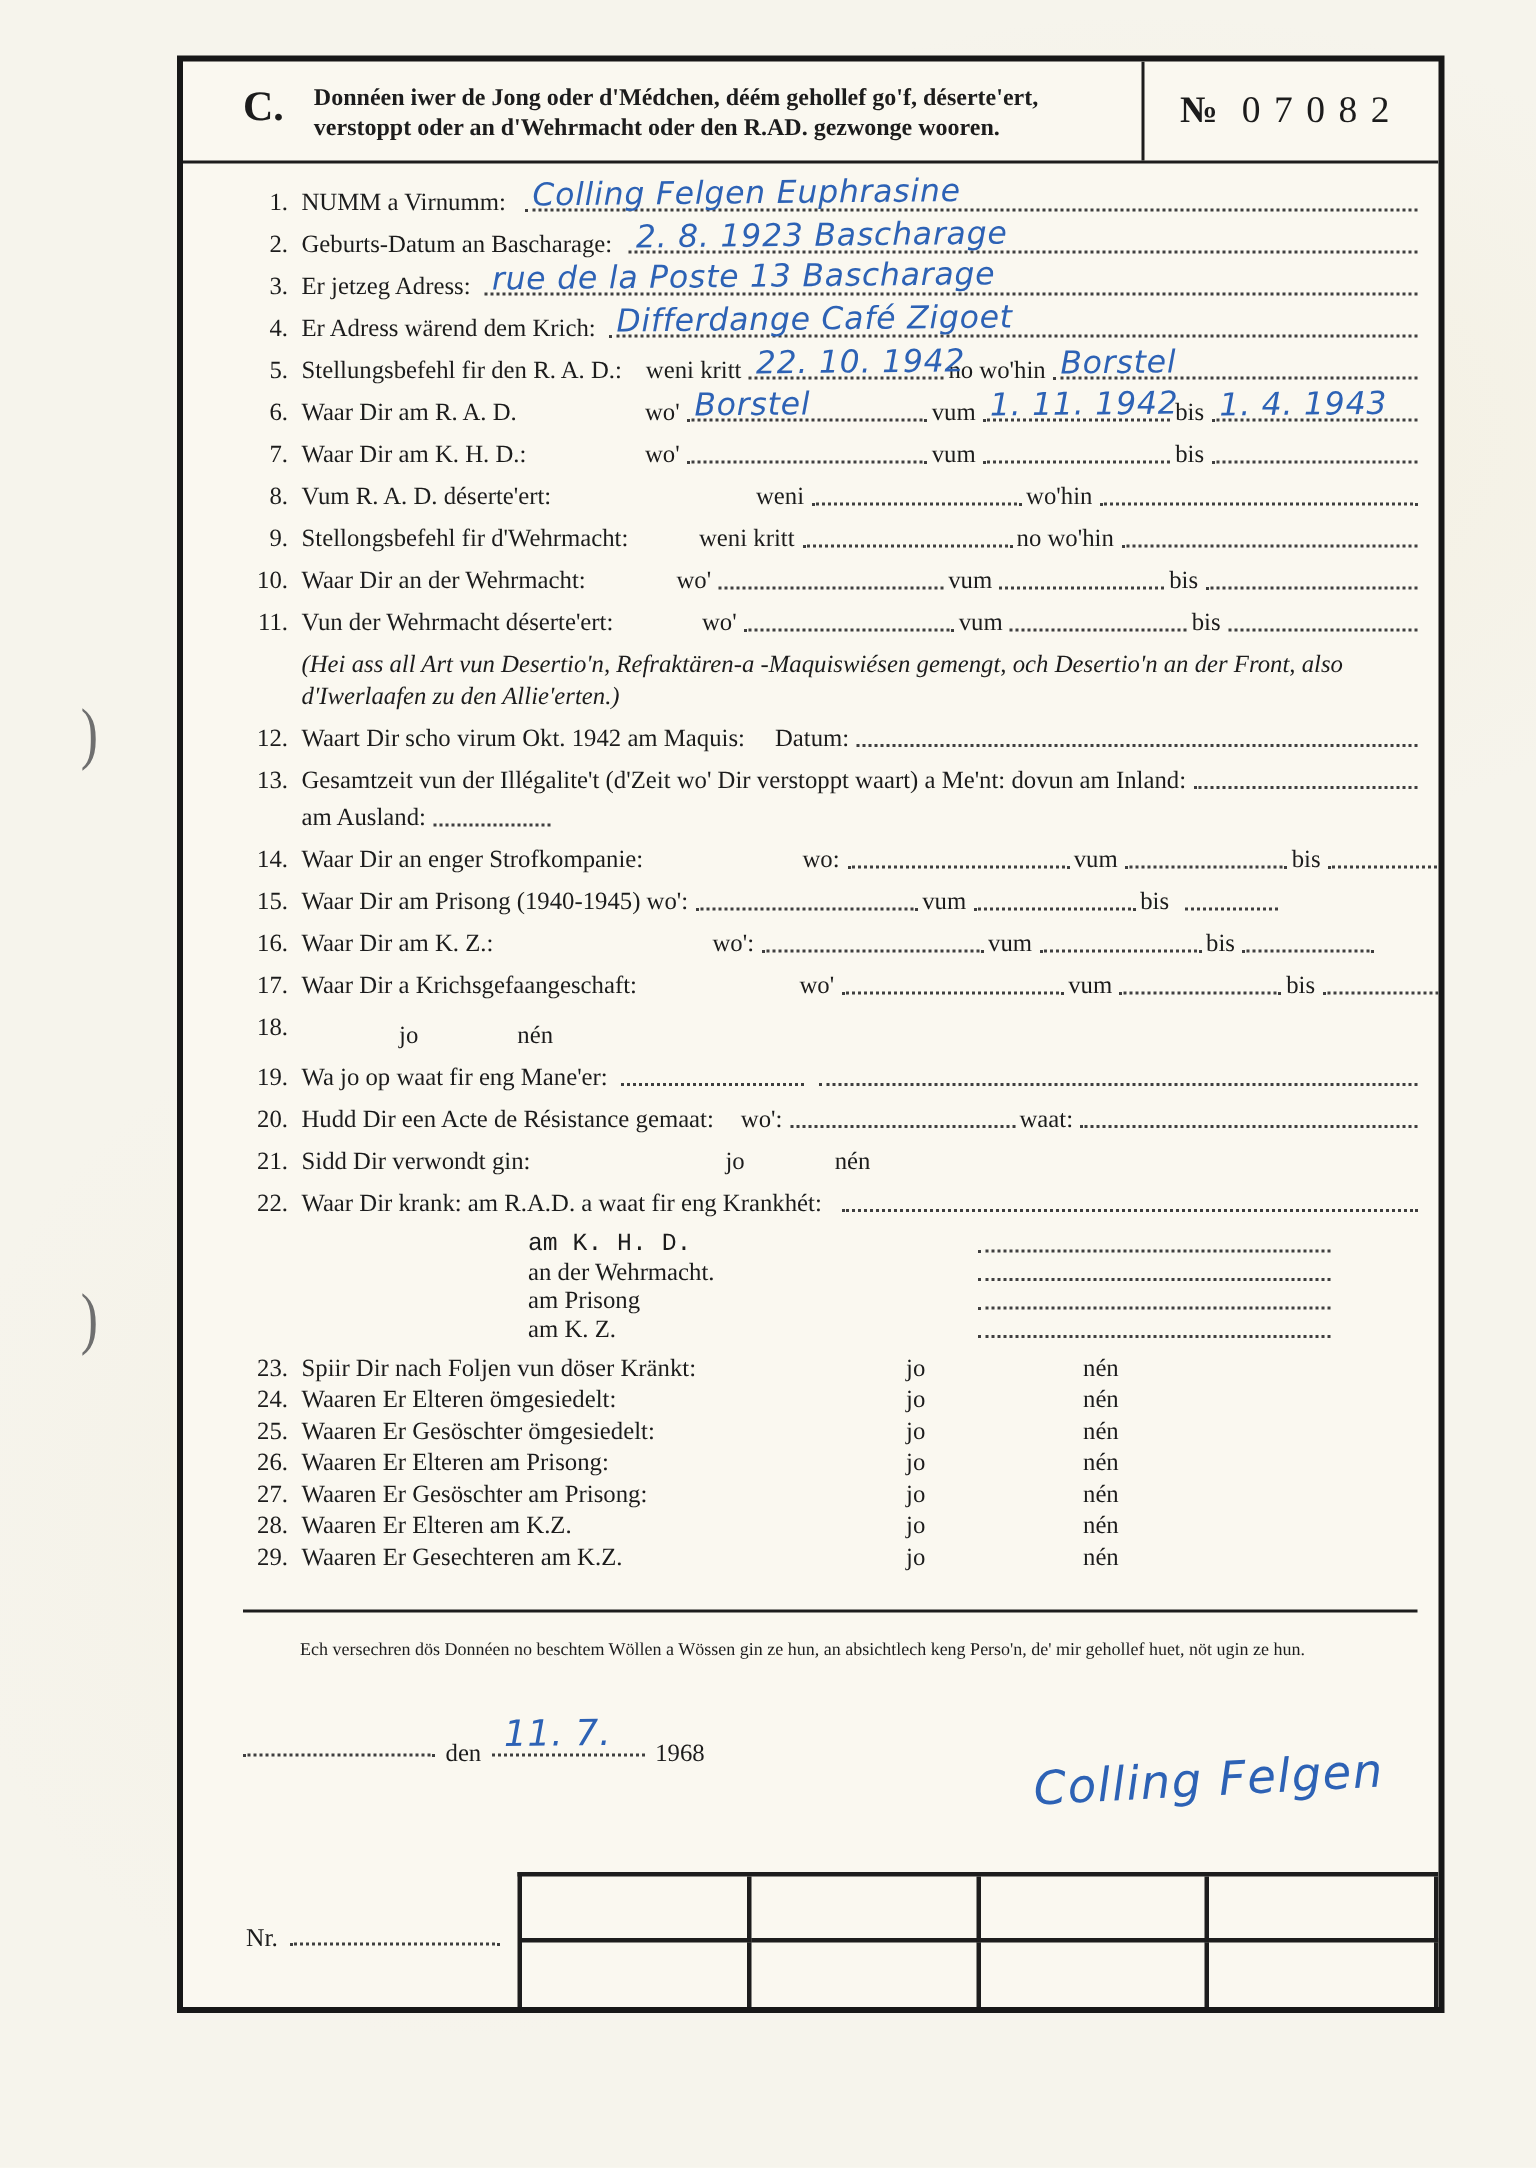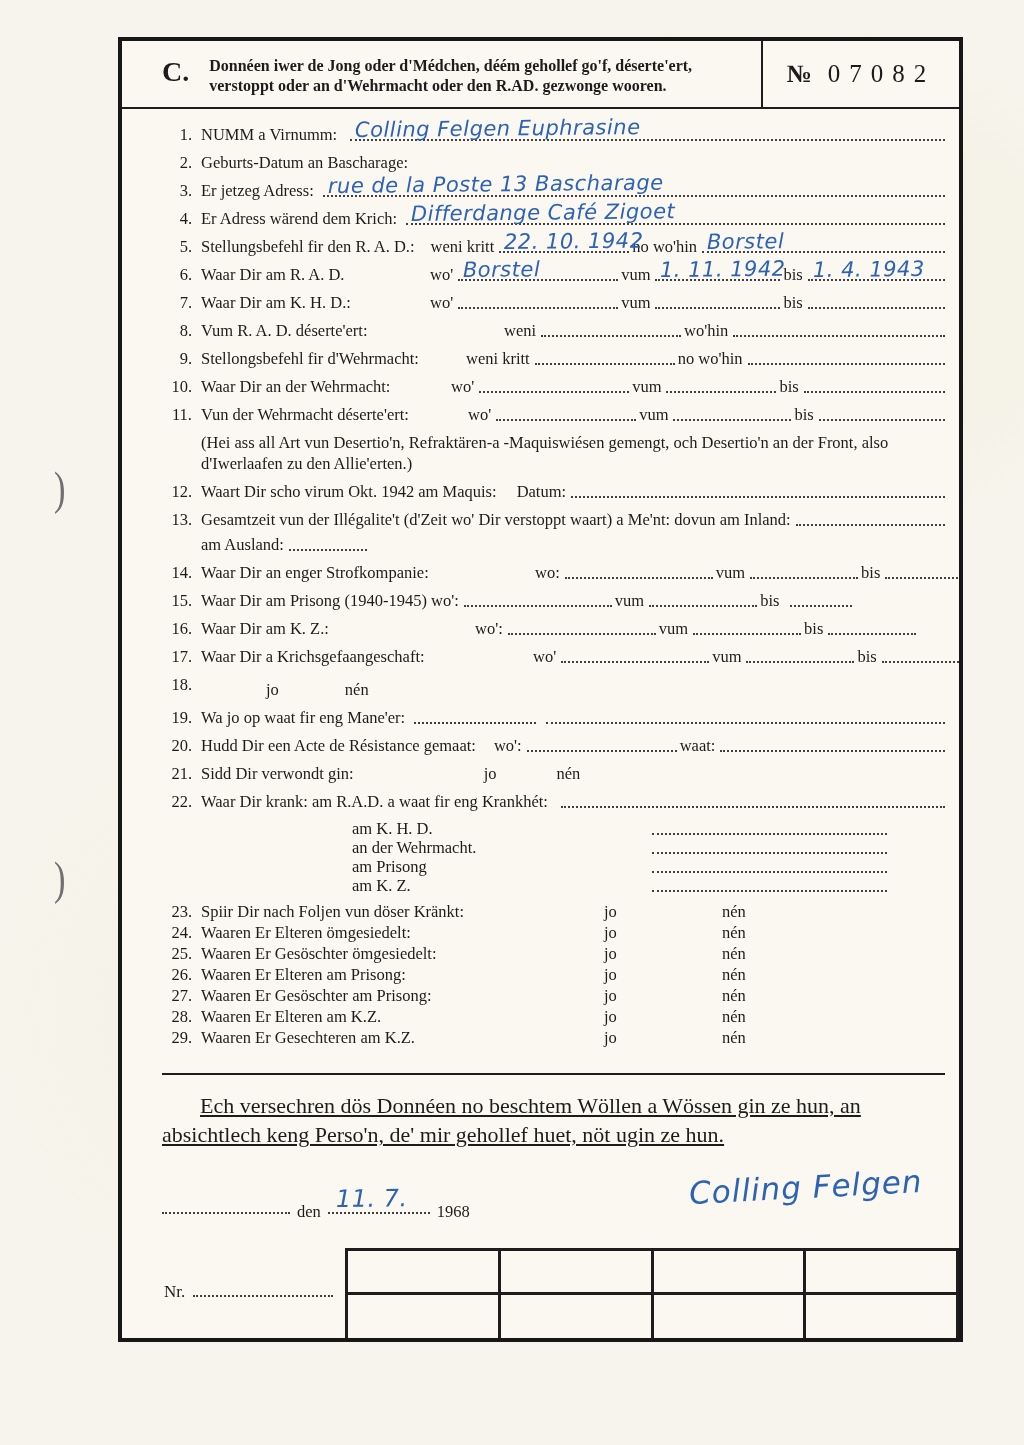--- a/index.html
+++ b/index.html
@@ -41,30 +41,30 @@
   .dots { flex:none; border-bottom:2px dotted #3f3f3f; height:12px; position:relative; }
   .dots.grow { flex:1 1 40px; }
   .hand {
     position:absolute; left:5px; bottom:-1px;
     font-family:"DejaVu Sans", sans-serif; font-style:italic;
     font-size:21px; color:#2d62b5; white-space:nowrap; letter-spacing:0.5px;
     transform:rotate(-0.6deg); transform-origin:left bottom;
   }
   .abs { position:absolute; top:0; white-space:pre; }
 
-  .row.note { margin:2px 0 8px; }
+  .row.note { margin:2px 0 8px;font-style:italic; }
   .note .cnt { display:block; }
   .note .t { white-space:normal; padding:0; display:block; width:96%; line-height:1.25; }
   .row.cont { margin-top:-3px; }
   .row.gap-top { margin-top:7px; }
   .row.tight { margin-bottom:2px; line-height:19px; }
   .row.sub { margin-bottom:1px; line-height:18px; }
 
   .rule { border-top:2px solid #1d1d1d; margin:26px 0 0; width:100%; }
-  .decl { margin:16px 0 0; font-size:22px; line-height:1.35; text-indent:38px; width:99%;text-decoration:underline; }
+  .decl { margin:16px 0 0; font-size:12px; line-height:1.35; text-indent:38px; width:99%; }
   .dateline { display:flex; align-items:flex-start; margin-top:52px; font-size:16.5px; }
   .dateline .t { padding:0 7px; white-space:pre; }
   .dateline .dots { height:12px; }
   .hand-date { font-size:24px; left:8px; }
 
   .signature {
     position:absolute; top:1128px; right:36px;
     font-family:"DejaVu Sans", sans-serif; font-style:italic;
     font-size:31px; color:#2d62b5; letter-spacing:1px;
     transform:rotate(-3deg);
@@ -110,20 +110,23 @@
             <span class="dots grow">
               <span class="hand">Colling Felgen Euphrasine</span>
             </span>
           </span>
         </div>
         <div class="row">
           <span class="num">2.</span>
           <span class="cnt">
             <span class="t">Geburts-Datum an Bascharage:</span>
             <span class="gap" style="width: 6px;"></span>
+            <span class="dots grow">
+              <span class="hand">2. 8. 1923  Bascharage</span>
+            </span>
           </span>
         </div>
         <div class="row">
           <span class="num">3.</span>
           <span class="cnt">
             <span class="t">Er jetzeg Adress:</span>
             <span class="gap" style="width: 4px;"></span>
             <span class="dots grow">
               <span class="hand">rue de la Poste 13  Bascharage</span>
             </span>
@@ -350,21 +353,21 @@
           <span class="cnt">
             <span class="t">Waar Dir krank: am R.A.D. a waat fir eng Krankhét:</span>
             <span class="gap" style="width: 8px;"></span>
             <span class="dots grow"></span>
           </span>
         </div>
         <div class="row sub">
           <span class="num"></span>
           <span class="cnt">
             <span class="gap" style="width: 148px;"></span>
-            <span class="t" style="min-width: 303px;">am K. H. D.</span>
+            <span class="t" style="min-width: 303px; font-family: Liberation Mono, monospace;">am K. H. D.</span>
             <span class="dots" style="width: 235px;"></span>
           </span>
         </div>
         <div class="row sub">
           <span class="num"></span>
           <span class="cnt">
             <span class="gap" style="width: 148px;"></span>
             <span class="t" style="min-width: 303px;">an der Wehrmacht.</span>
             <span class="dots" style="width: 235px;"></span>
           </span>

